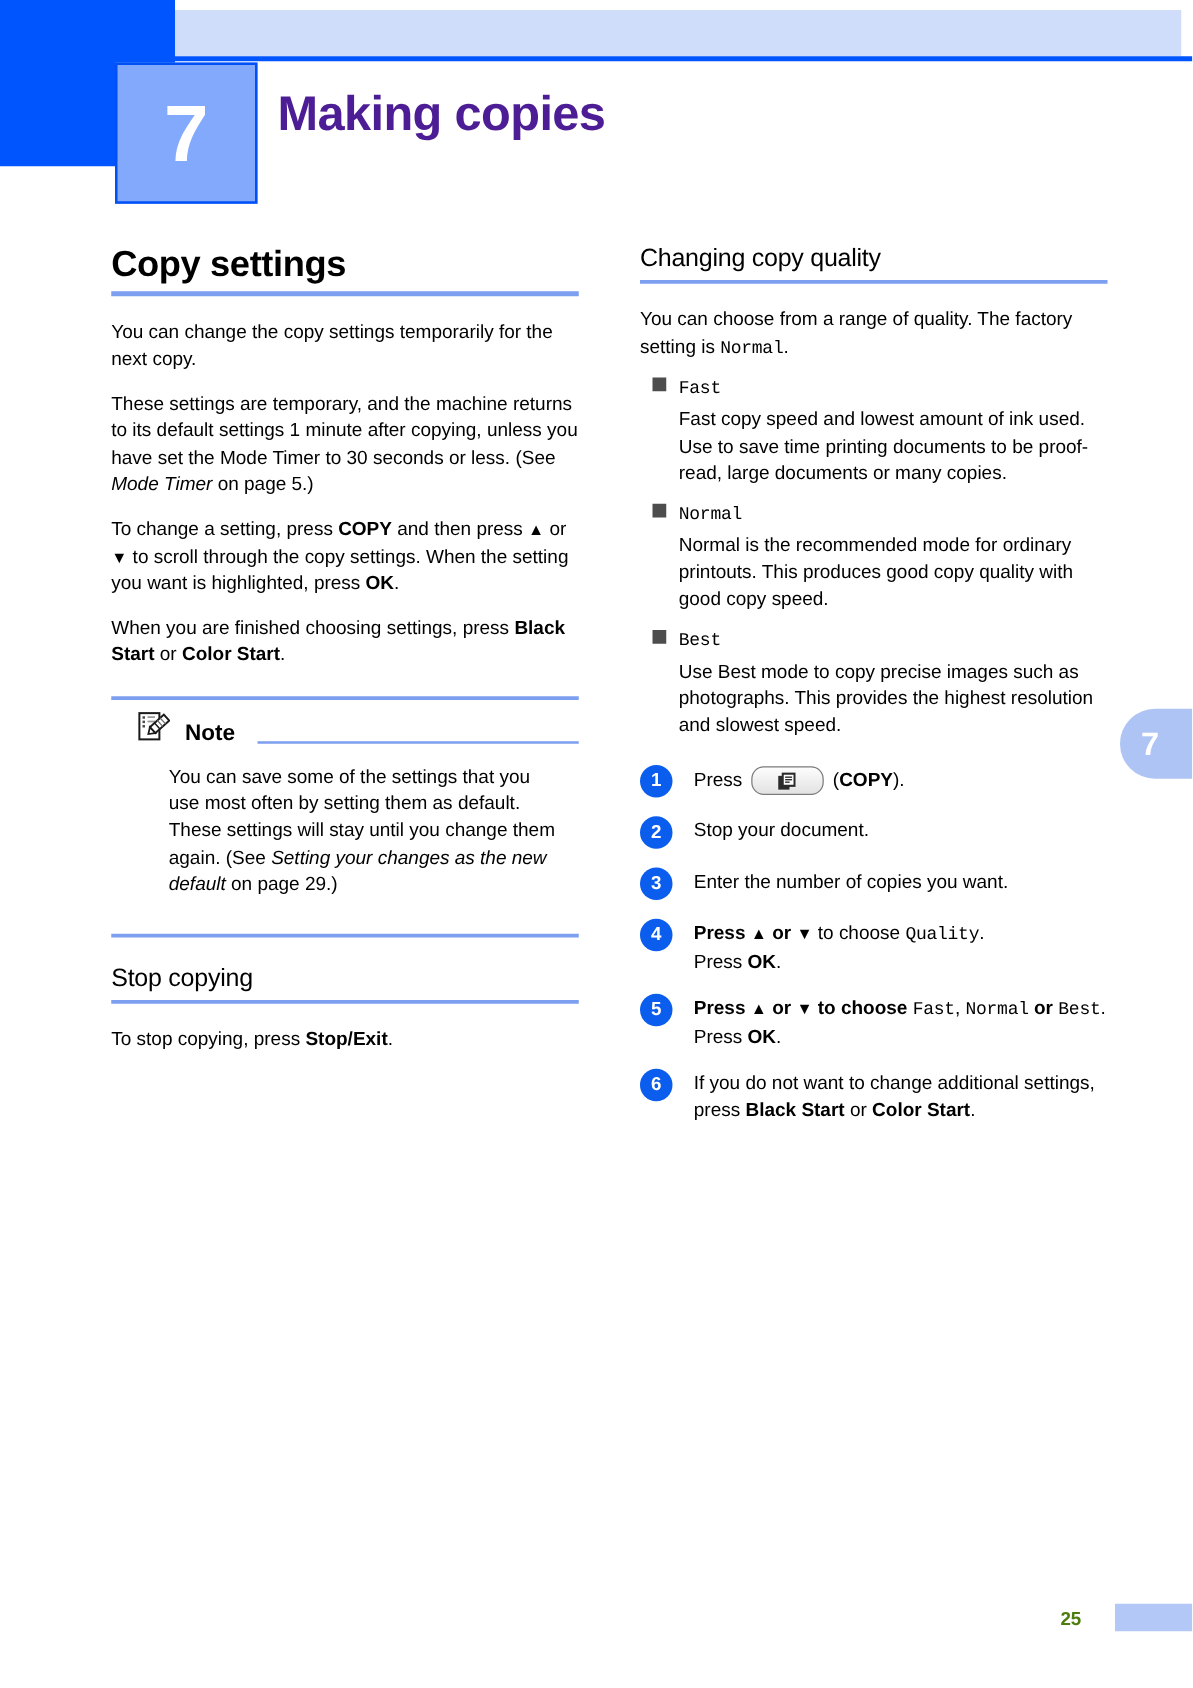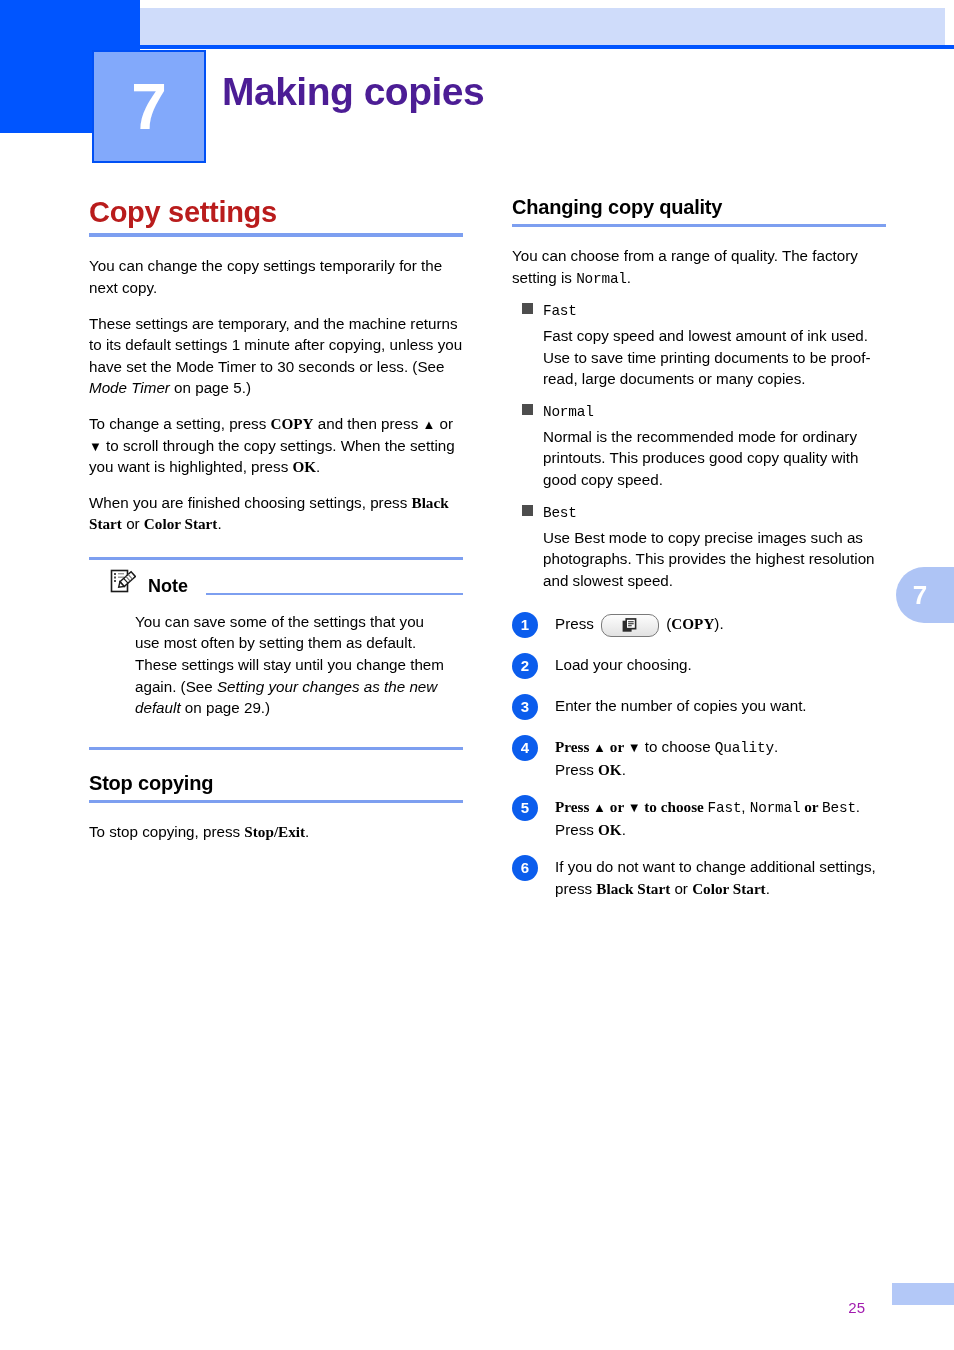--- a/index.html
+++ b/index.html
@@ -108,26 +108,26 @@
   .col-left { left: 89px; }
   .col-right { left: 512px; }
 
   
   h1.sec {
     margin: 0;
     font-size: 29px;
     font-weight: bold;
     letter-spacing: -0.3px;
     line-height: 1.12;
-    color: #b91c1c;
+    color: #000000;
   }
   h2.sub {
     margin: 0;
     font-size: 20px;
-    font-weight: bold;
+    font-weight: normal;
     letter-spacing: -0.2px;
     line-height: 1.15;
     color: #000000;
   }
   .rule-blue {
     height: 4px;
     background: #7d9ff0;
     margin-top: 5px;
     margin-bottom: 18px;
   }
@@ -136,21 +136,21 @@
   }
 
   
   p.body {
     margin: 0 0 14px 0;
     font-size: 15.2px;
     line-height: 1.42;
     color: #000000;
   }
   p.body:last-child { margin-bottom: 0; }
-  b { font-weight: bold; font-family: Liberation Serif, serif; }
+  b { font-weight: bold; }
   i { font-style: italic; }
   .mono {
     font-family: "Liberation Mono", "DejaVu Sans Mono", monospace;
     font-size: 14.4px;
     letter-spacing: -0.2px;
   }
   .arrow { font-size: 13px; }
 
   
   .note {
@@ -260,23 +260,22 @@
     top: 50%;
     transform: translate(-50%, -50%);
   }
 
   
   .footer-num {
     position: absolute;
     right: 89px;
     top: 1287px;
     font-size: 15px;
-    font-weight: normal;
-    color: #a21caf;
-    margin-top: 12px;
+    font-weight: bold;
+    color: #4d7c0f;
   }
   .footer-bar {
     position: absolute;
     right: 0;
     top: 1283px;
     width: 62px;
     height: 22px;
     background: #b3c8f7;
   }
 </style>
@@ -386,21 +385,21 @@
                 <rect x="3.4" y="0.6" width="11" height="11.4" fill="#2b2b2b"></rect>
                 <rect x="5" y="2.3" width="7.8" height="8" fill="#ffffff"></rect>
                 <rect x="6.1" y="3.7" width="5.6" height="1.1" fill="#2b2b2b"></rect>
                 <rect x="6.1" y="5.7" width="5.6" height="1.1" fill="#2b2b2b"></rect>
                 <rect x="6.1" y="7.7" width="3.6" height="1.1" fill="#2b2b2b"></rect>
               </svg></span><span> (</span><b>COPY</b><span>).</span></div>
       </div>
 
       <div class="step">
         <div class="step-badge">2</div>
-        <div class="step-text">Load your choosing.</div>
+        <div class="step-text">Stop your document.</div>
       </div>
 
       <div class="step">
         <div class="step-badge">3</div>
         <div class="step-text">Enter the number of copies you want.</div>
       </div>
 
       <div class="step">
         <div class="step-badge">4</div>
         <div class="step-text"><b>Press </b><b class="arrow">▲</b><b> or </b><b class="arrow">▼</b><span> to choose </span><span class="mono">Quality</span><span>.</span><br><span>Press </span><b>OK</b><span>.</span></div>

